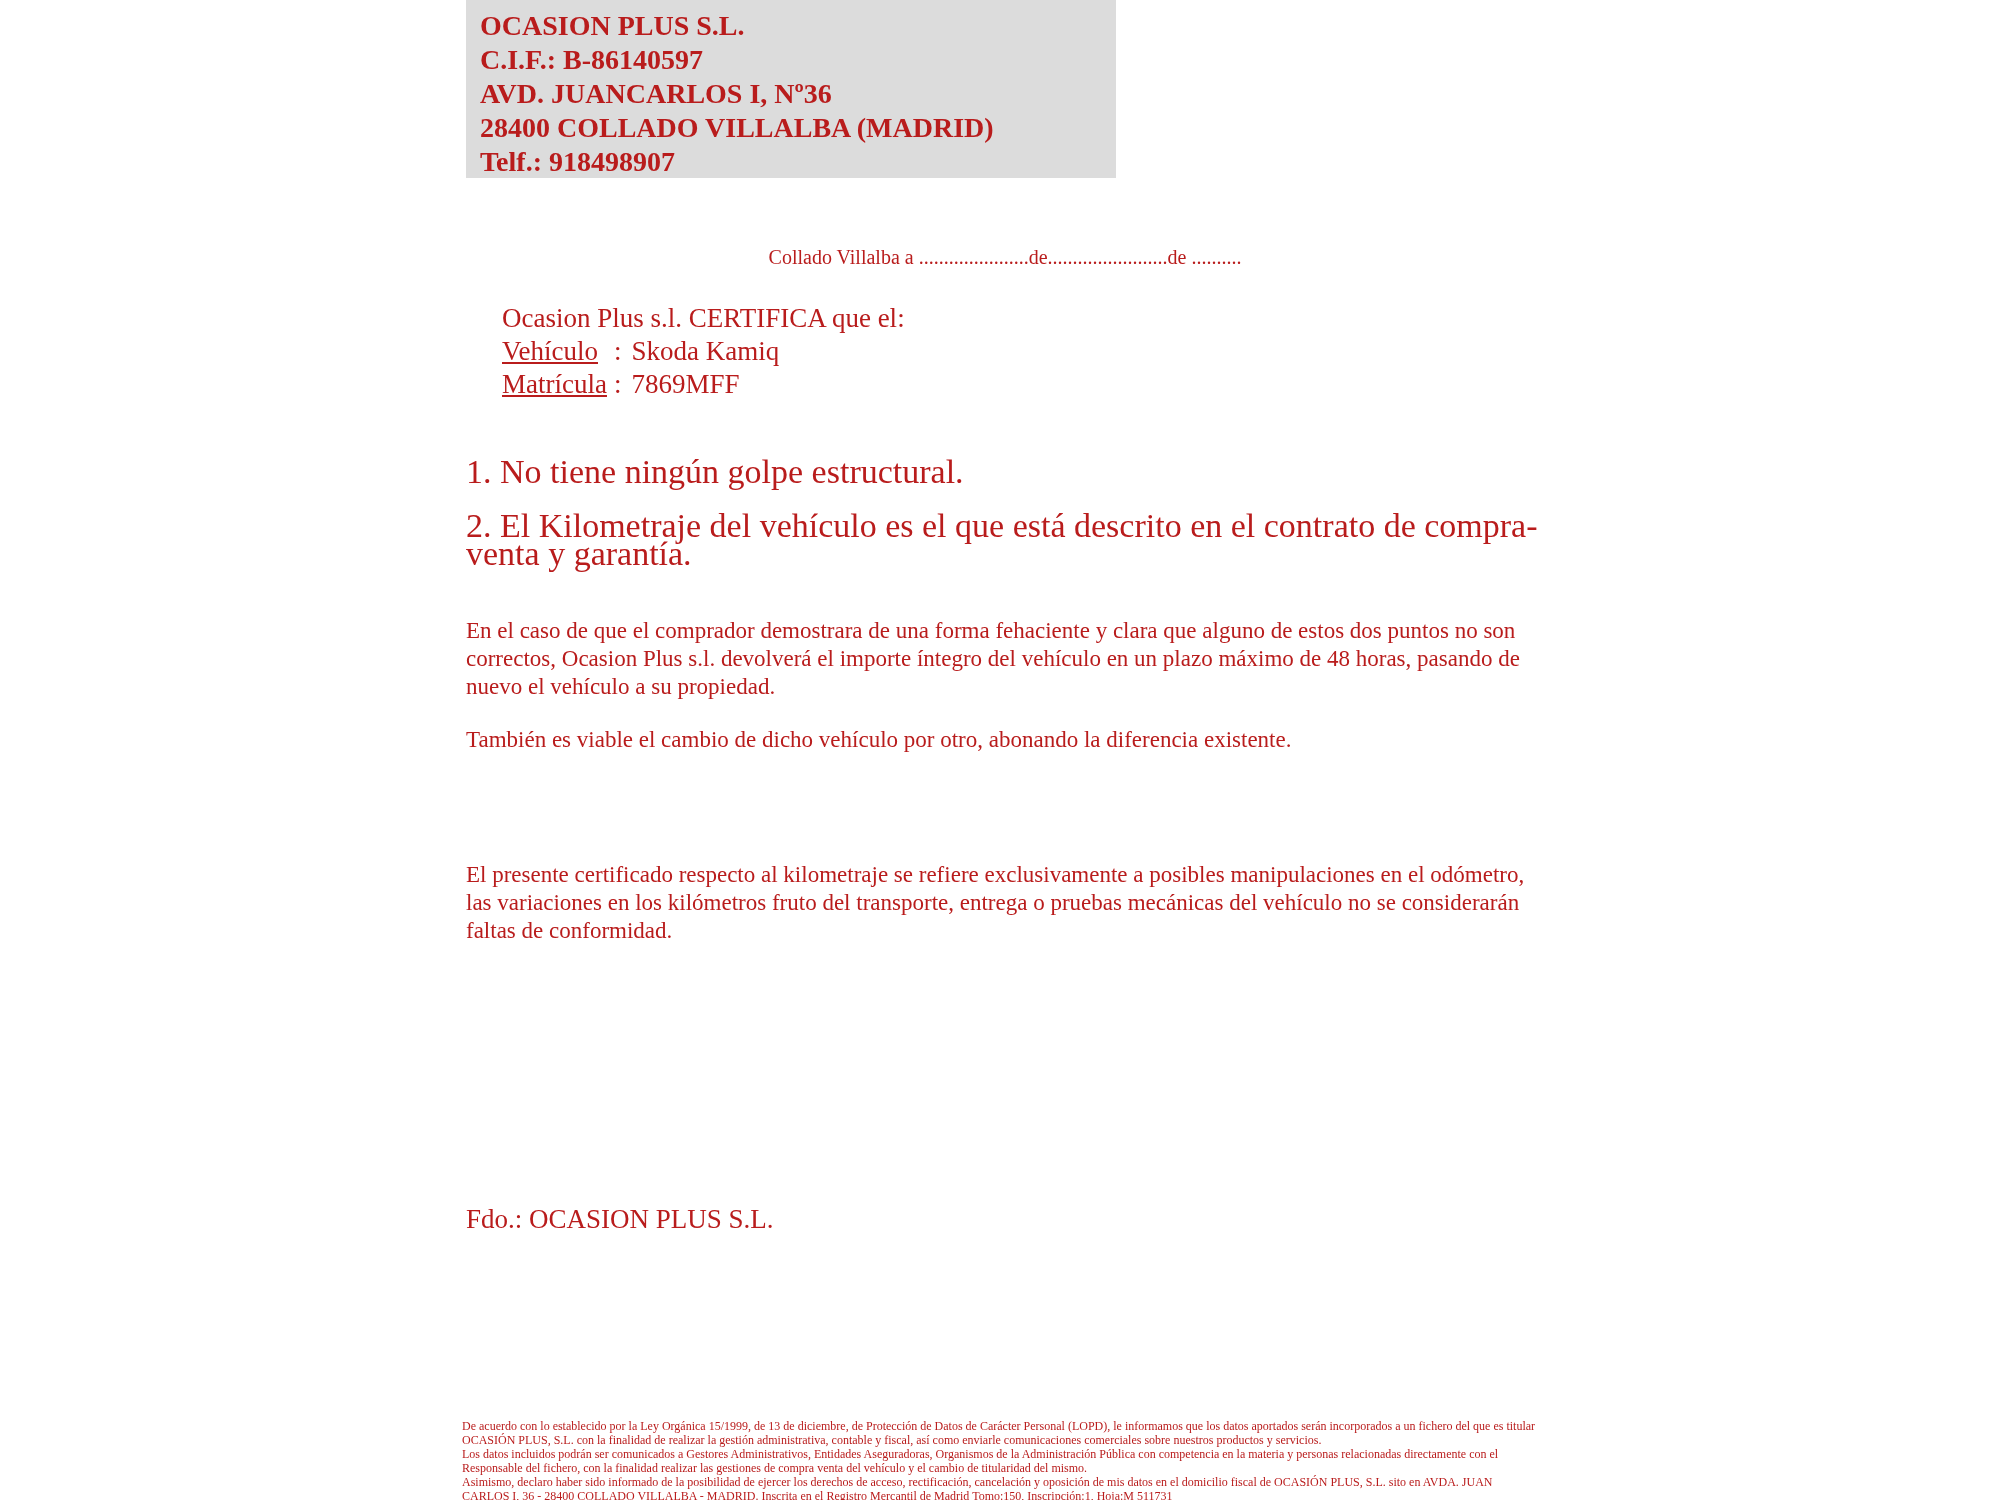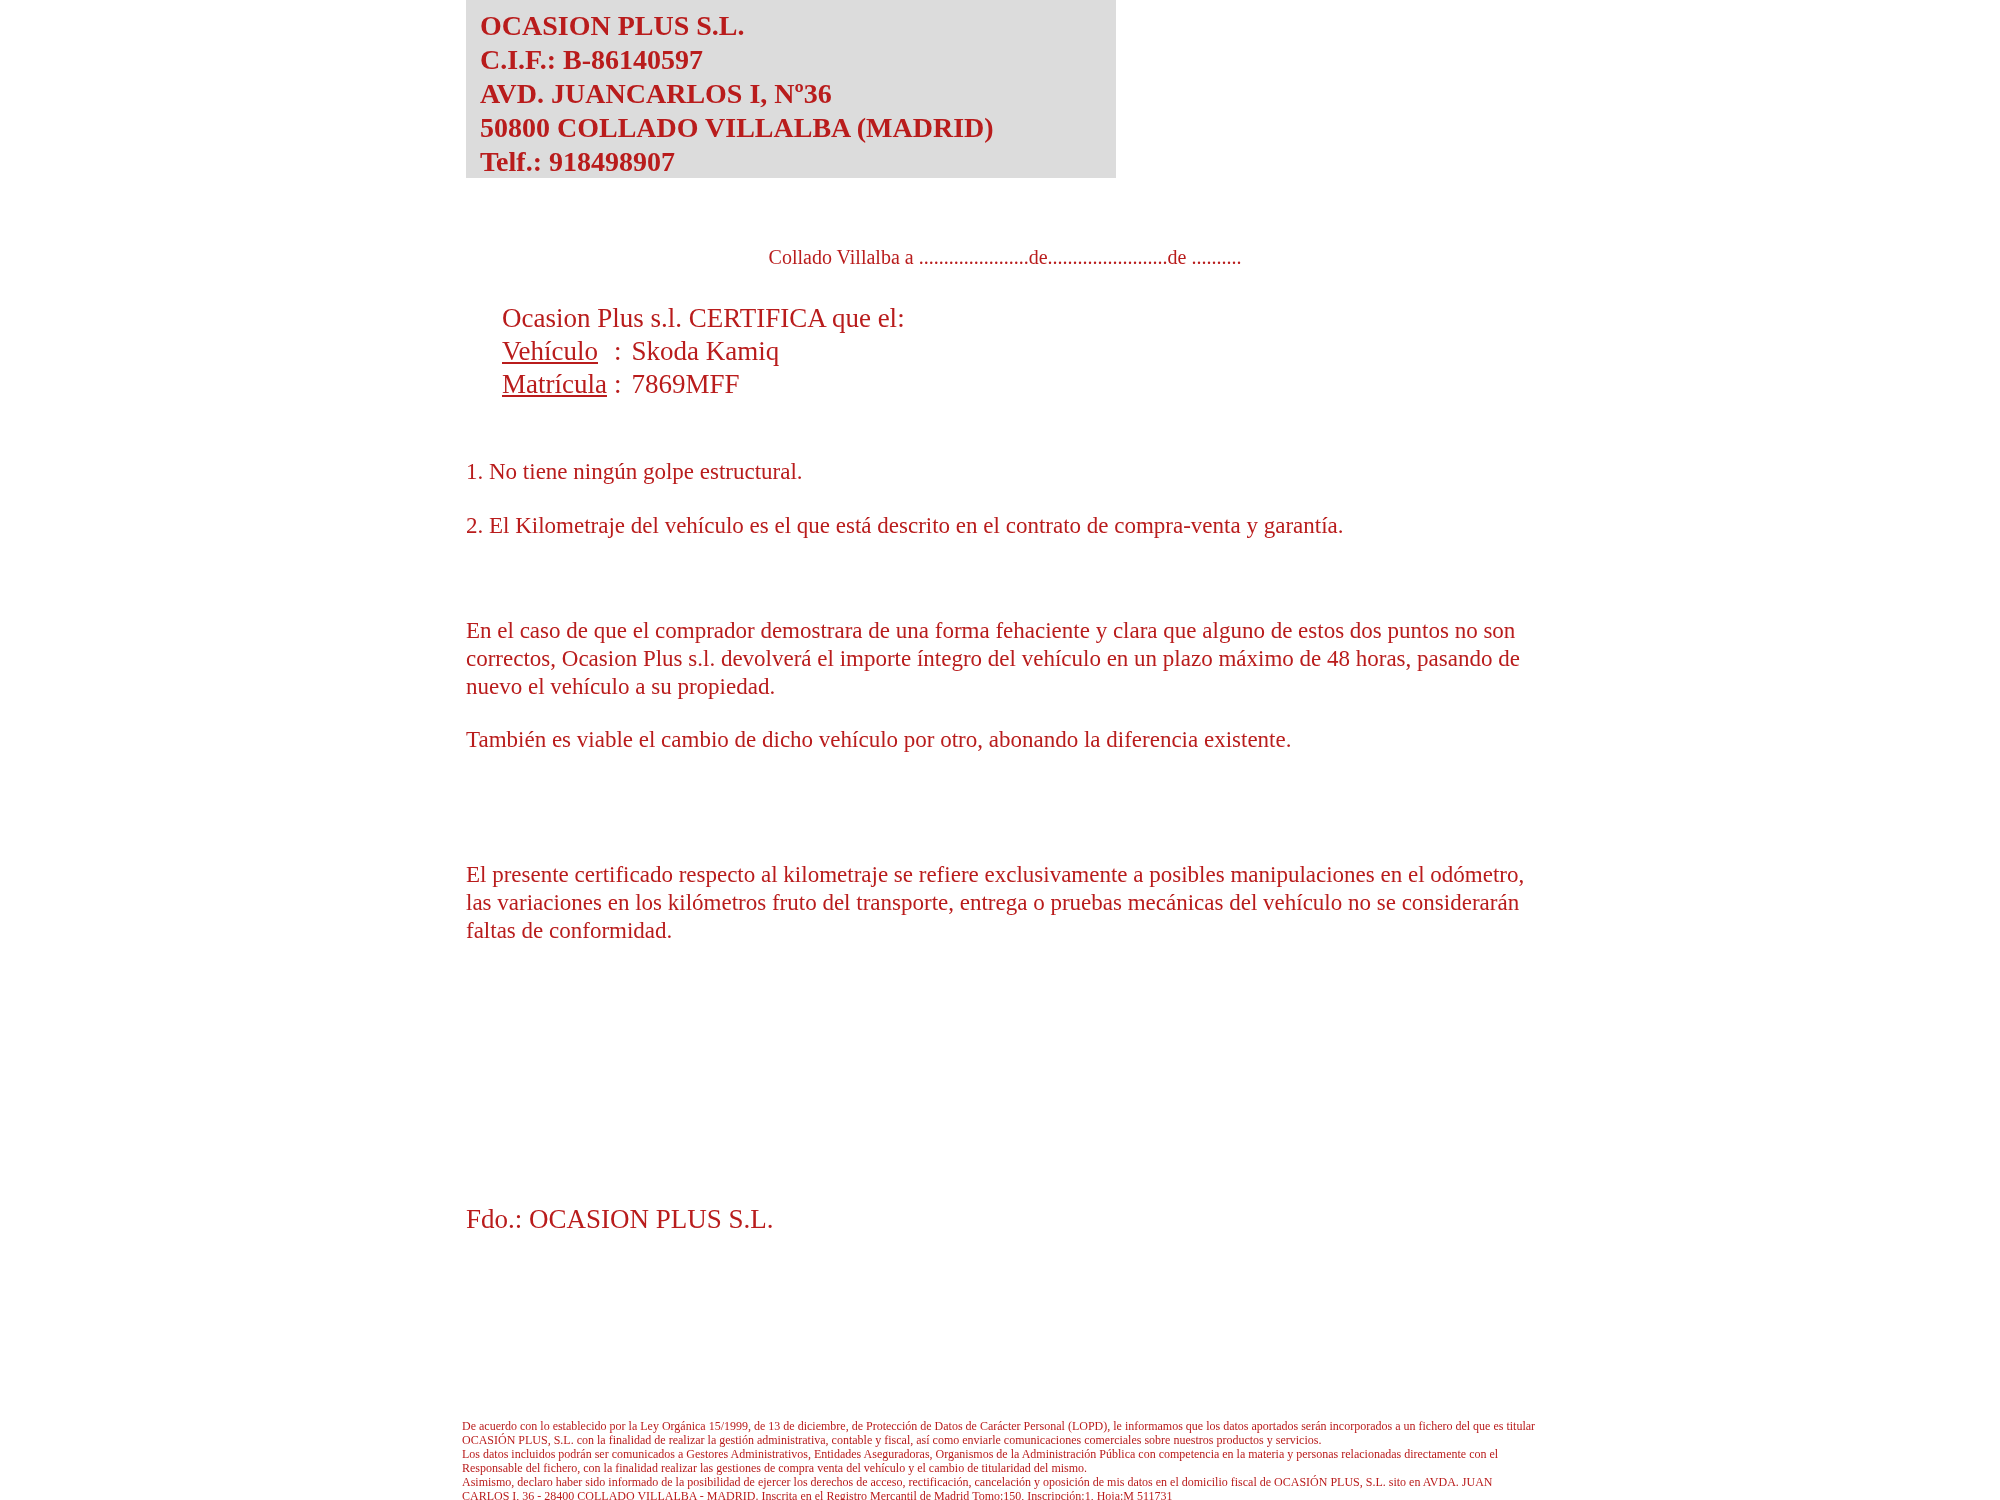--- a/index.html
+++ b/index.html
@@ -50,21 +50,21 @@
   .field-row { display: flex; }
   .field-label {
     text-decoration: underline;
     width: 112px;
   }
   .field-sep { margin-right: 10px; }
   .point {
     position: absolute;
     left: 466px;
     width: 1080px;
-    font-size: 23px;
+    font-size: 34px;
     line-height: 28px;
   }
   .point-1 { top: 458px; }
   .point-2 { top: 512px; }
   .para {
     position: absolute;
     left: 466px;
     width: 1082px;
     margin: 0;
     font-size: 23px;
@@ -93,21 +93,21 @@
 </style>
 </head>
 <body>
 
 <div class="page">
 
   <div class="header-block">
     <div class="header-line">OCASION PLUS S.L.</div>
     <div class="header-line">C.I.F.: B-86140597</div>
     <div class="header-line">AVD. JUANCARLOS I, Nº36</div>
-    <div class="header-line">50800 COLLADO VILLALBA (MADRID)</div>
+    <div class="header-line">28400 COLLADO VILLALBA (MADRID)</div>
     <div class="header-line">Telf.: 918498907</div>
   </div>
 
   <div class="date-line">Collado Villalba a ......................de........................de ..........</div>
 
   <div class="certify-block">
     <div class="certify-intro">Ocasion Plus s.l. CERTIFICA que el:</div>
     <div class="field-row">
       <span class="field-label">Vehículo</span>
       <span class="field-sep">:</span>

